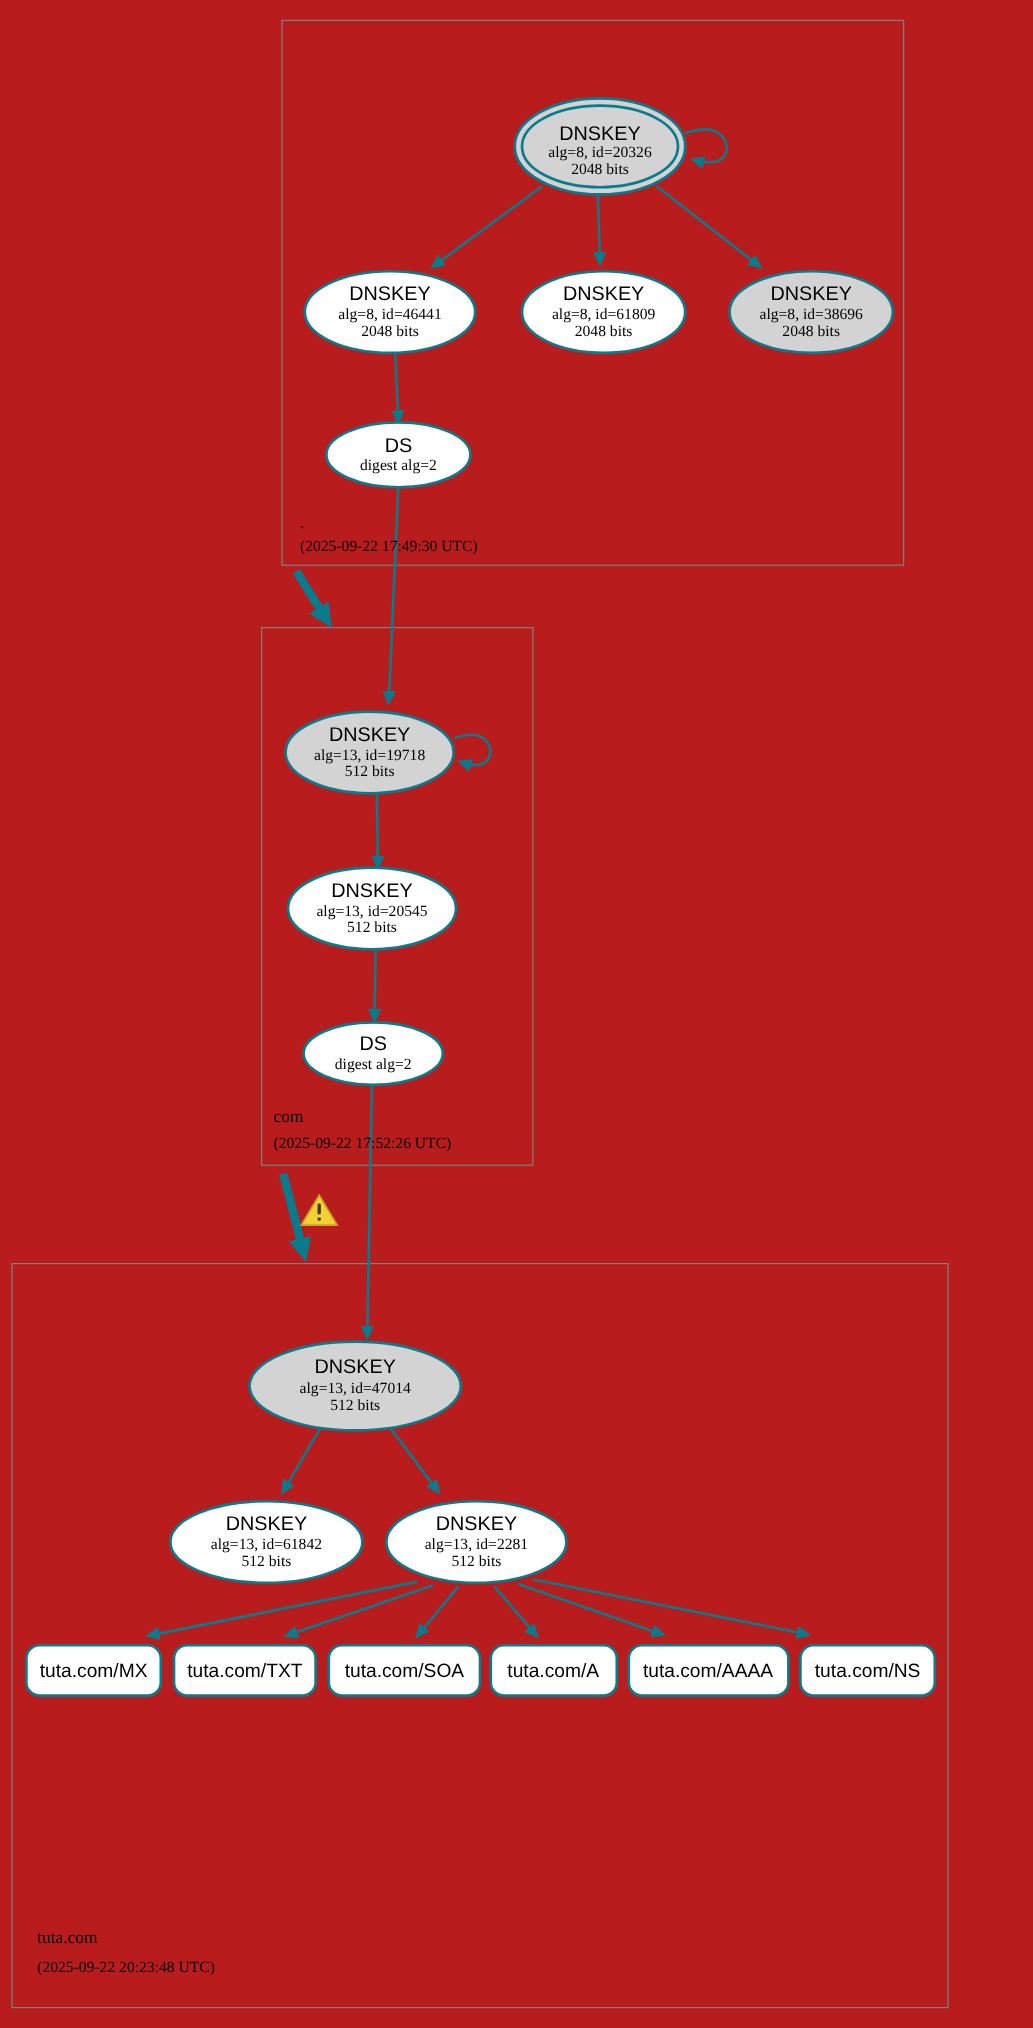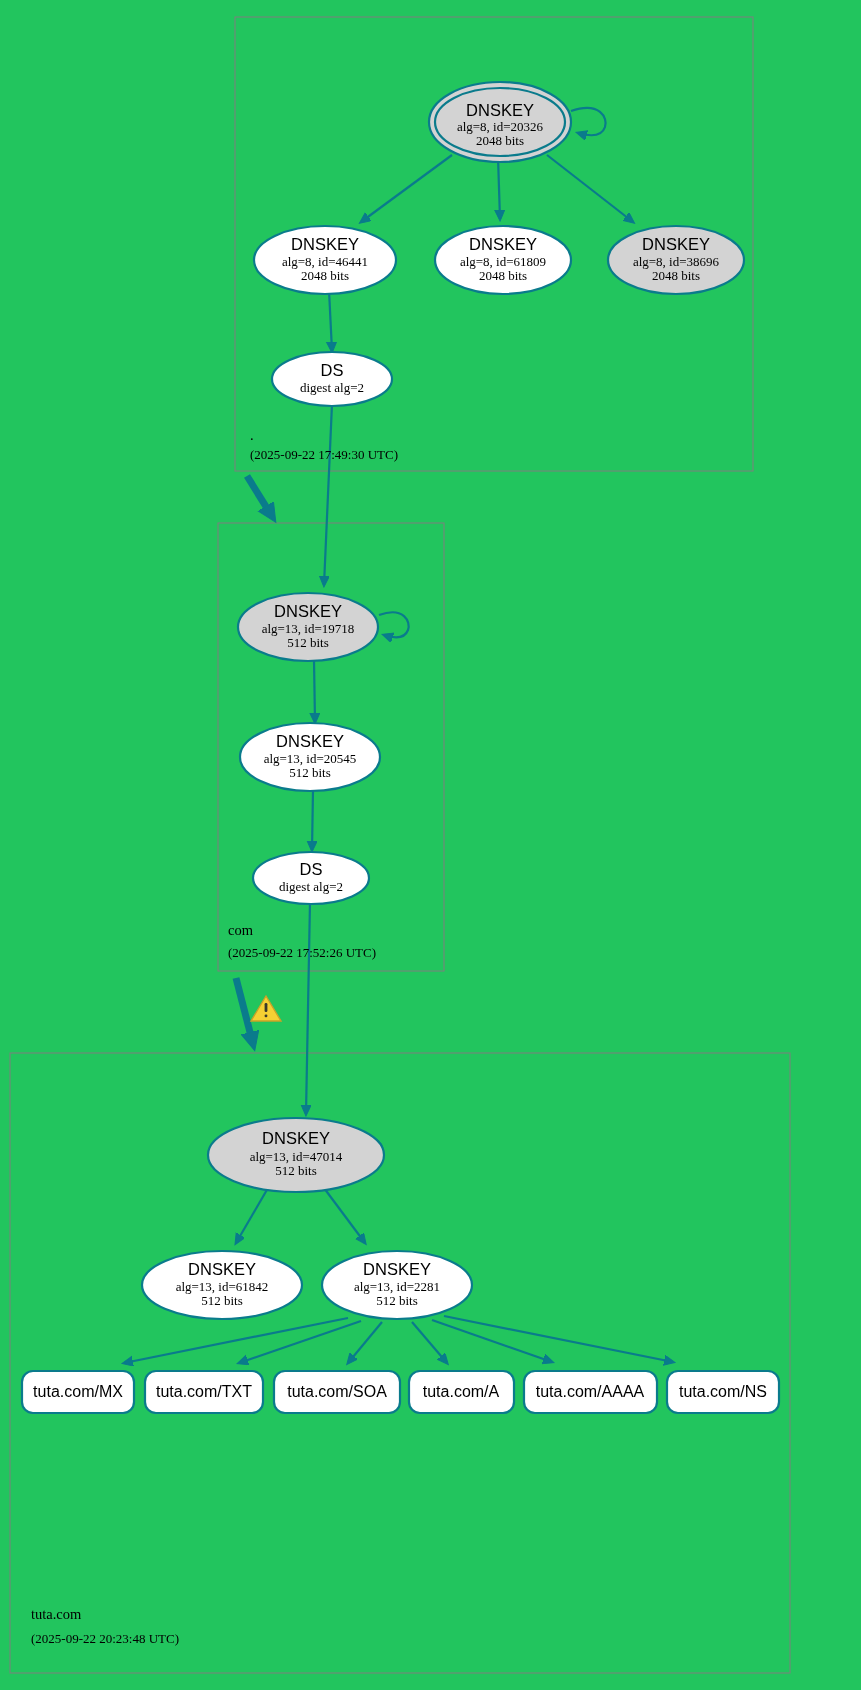--- a/index.html
+++ b/index.html
@@ -8,21 +8,21 @@
     background: #ffffff;
   }
   body {
     font-family: "Liberation Sans", sans-serif;
   }
   #canvas {
     position: relative;
     width: 861px;
     height: 1690px;
     overflow: hidden;
-    background: #22c55e;
+    background: #b91c1c;
   }
   svg.layer {
     position: absolute;
     top: 0; left: 0;
     width: 861px;
     height: 1690px;
   }
   .zone-box {
     fill: none;
     stroke: #7f7f7f;

